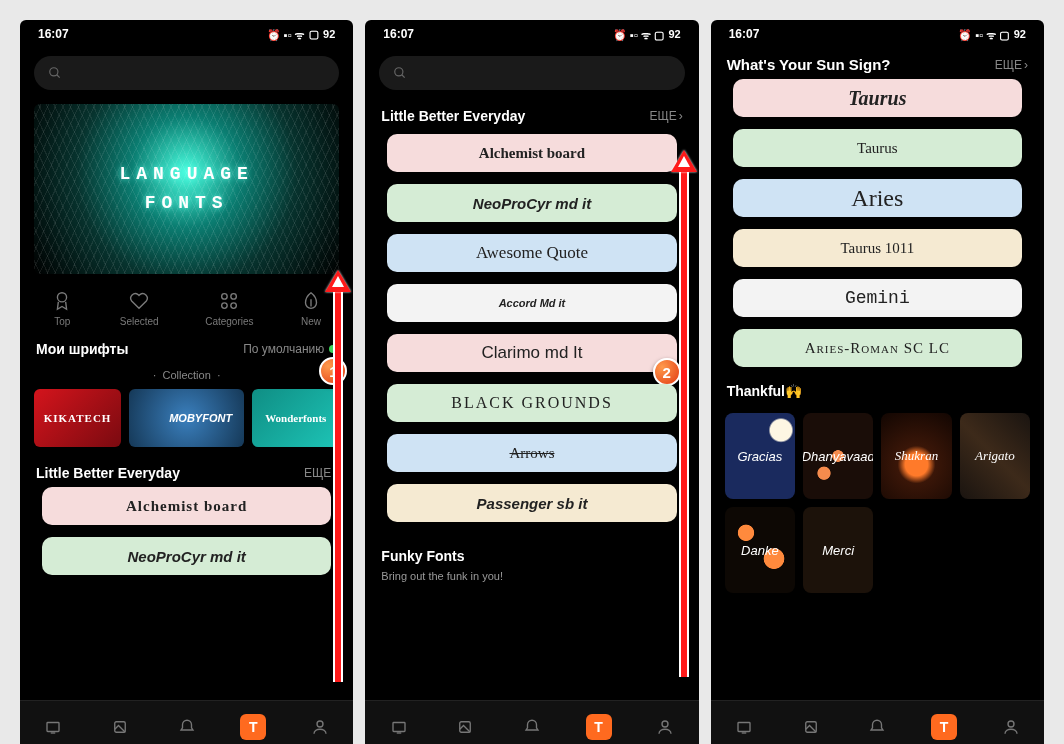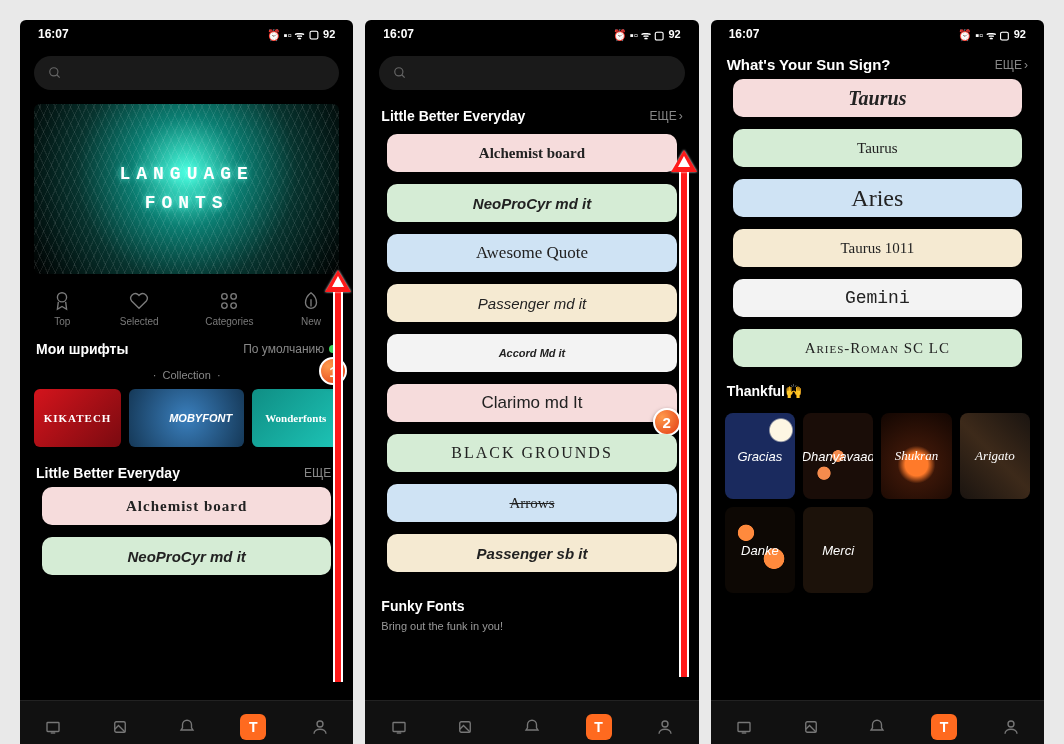--- a/index.html
+++ b/index.html
@@ -181,23 +181,20 @@
     </div>
     <div class="bubble left c-pink">
         <span style="font-family:Georgia;font-weight:bold;">Alchemist board</span>
       </div>
     <div class="bubble left c-mint">
         <span style="font-style:italic;font-weight:600;">NeoProCyr md it</span>
       </div>
     <div class="bubble right c-blue">
         <span style="font-family:'Brush Script MT',cursive;font-size:17px;">Awesome Quote</span>
       </div>
-    <div class="bubble right c-cream">
-        <span style="font-style:italic;">Passenger md it</span>
-      </div>
     <div class="bubble left c-white">
         <span style="font-style:italic;font-weight:700;font-size:11px;">Accord Md it</span>
       </div>
     <div class="bubble left c-pink" style="position:relative;">
         <span style="font-size:17px;">Clarimo md It</span>
       <div class="badge" style="right:-4px;top:24px;">2</div>
     </div>
     <div class="bubble right c-mint">
         <span style="letter-spacing:2px;font-family:Liberation Serif, serif;font-size:16px;">BLACK GROUNDS</span>
       </div>

